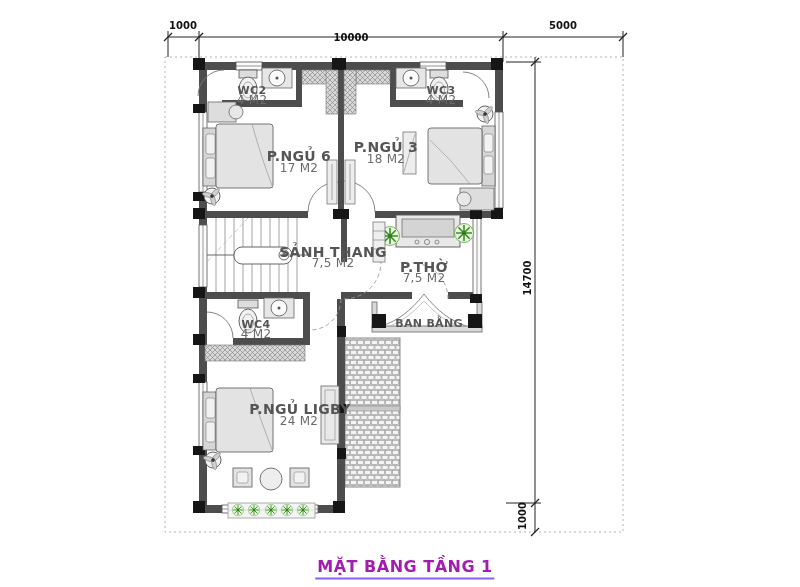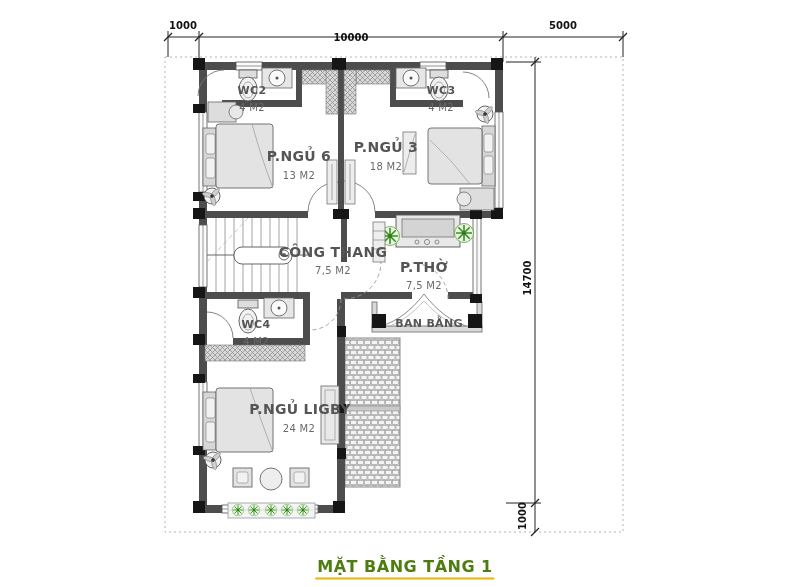--- a/index.html
+++ b/index.html
@@ -8,27 +8,27 @@
     font-family:"DejaVu Sans","Liberation Sans",sans-serif;
   }
   .plan svg{position:absolute;left:0;top:0;}
   .lbl{
     position:absolute;transform:translate(-50%,-50%);
     white-space:nowrap;text-align:center;color:#4a4a4a;
     letter-spacing:0.3px;line-height:1;
   }
   .room{font-size:14px;font-weight:bold;color:#555;}
   .room.small{font-size:11px;}
-  .area{font-size:10px;color:#6a6a6a;margin-top:8px;}
+  .area{font-size:12px;color:#6a6a6a;}
   .dim{font-size:10px;font-weight:bold;color:#111;letter-spacing:0;}
   .vdim{transform:translate(-50%,-50%) rotate(-90deg);}
   .title{
     position:absolute;left:405px;top:568px;transform:translate(-50%,-50%);
-    font-size:16px;font-weight:bold;color:#4d7c0f;letter-spacing:0.5px;
-    border-bottom:2px solid #eab308;padding:0 2px 2px 2px;white-space:nowrap;
+    font-size:16px;font-weight:bold;color:#a21caf;letter-spacing:0.5px;
+    border-bottom:2px solid #8b5cf6;padding:0 2px 2px 2px;white-space:nowrap;
   }
 </style>
 </head>
 <body>
 
 <div class="plan">
 
 <svg width="800" height="587" viewBox="0 0 800 587">
   <defs>
     <pattern id="bricks" width="14" height="10" patternUnits="userSpaceOnUse">
@@ -298,26 +298,26 @@
   <div class="lbl dim vdim" style="left:528px;top:278px">14700</div>
   <div class="lbl dim vdim" style="left:523px;top:516px">1000</div>
 
   <div class="lbl room small" style="left:252px;top:90px">WC2</div>
   <div class="lbl area" style="left:252px;top:100px">4 M2</div>
 
   <div class="lbl room small" style="left:441px;top:90px">WC3</div>
   <div class="lbl area" style="left:441px;top:100px">4 M2</div>
 
   <div class="lbl room" style="left:299px;top:156px">P.NGỦ 6</div>
-  <div class="lbl area" style="left:299px;top:168px">13 M2</div>
+  <div class="lbl area" style="left:299px;top:168px">17 M2</div>
 
   <div class="lbl room" style="left:386px;top:147px">P.NGỦ 3</div>
   <div class="lbl area" style="left:386px;top:159px">18 M2</div>
 
-  <div class="lbl room" style="left:333px;top:252px">CÔNG THANG</div>
+  <div class="lbl room" style="left:333px;top:252px">SẢNH THANG</div>
   <div class="lbl area" style="left:333px;top:263px">7,5 M2</div>
 
   <div class="lbl room" style="left:424px;top:267px">P.THỜ</div>
   <div class="lbl area" style="left:424px;top:278px">7,5 M2</div>
 
   <div class="lbl room small" style="left:256px;top:324px">WC4</div>
   <div class="lbl area" style="left:256px;top:334px">4 M2</div>
 
   <div class="lbl room" style="left:300px;top:409px">P.NGỦ LIGBY</div>
   <div class="lbl area" style="left:299px;top:421px">24 M2</div>

